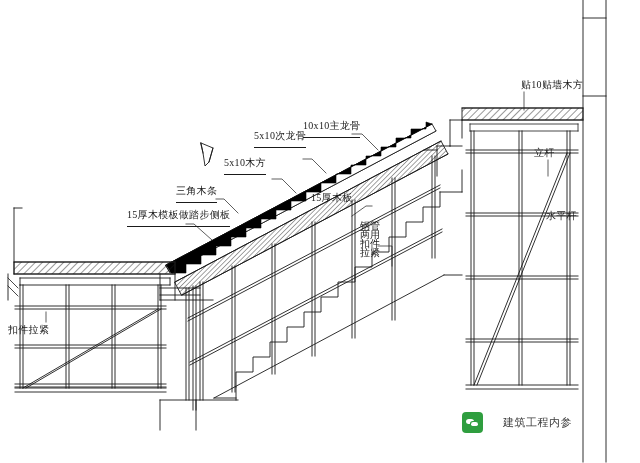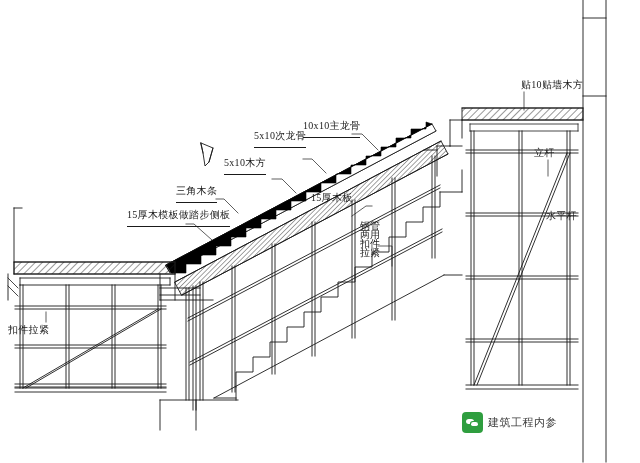--- a/index.html
+++ b/index.html
@@ -19,21 +19,21 @@
     white-space:nowrap;
     letter-spacing:0.3px;
     font-family:Liberation Serif, serif;
   }
   .lbl.ul{border-bottom:0.8px solid #1a1a1a;padding-bottom:6px;}
   .lbl.two{white-space:normal;width:26px;line-height:9px;letter-spacing:0px;}
 
   
   #watermark{
     position:absolute;left:462px;top:412px;
-    display:flex;align-items:center;gap:5px;
+    display:flex;align-items:center;gap:20px;
   }
   #wm-badge{
     width:21px;height:21px;border-radius:4px;background:#2f9e3f;
     position:relative;flex:0 0 auto;
   }
   #wm-badge:before{
     content:"";position:absolute;left:4px;top:6.5px;
     width:8px;height:5px;border-radius:4px 4px 3px 3px;
     background:#fff;
   }

